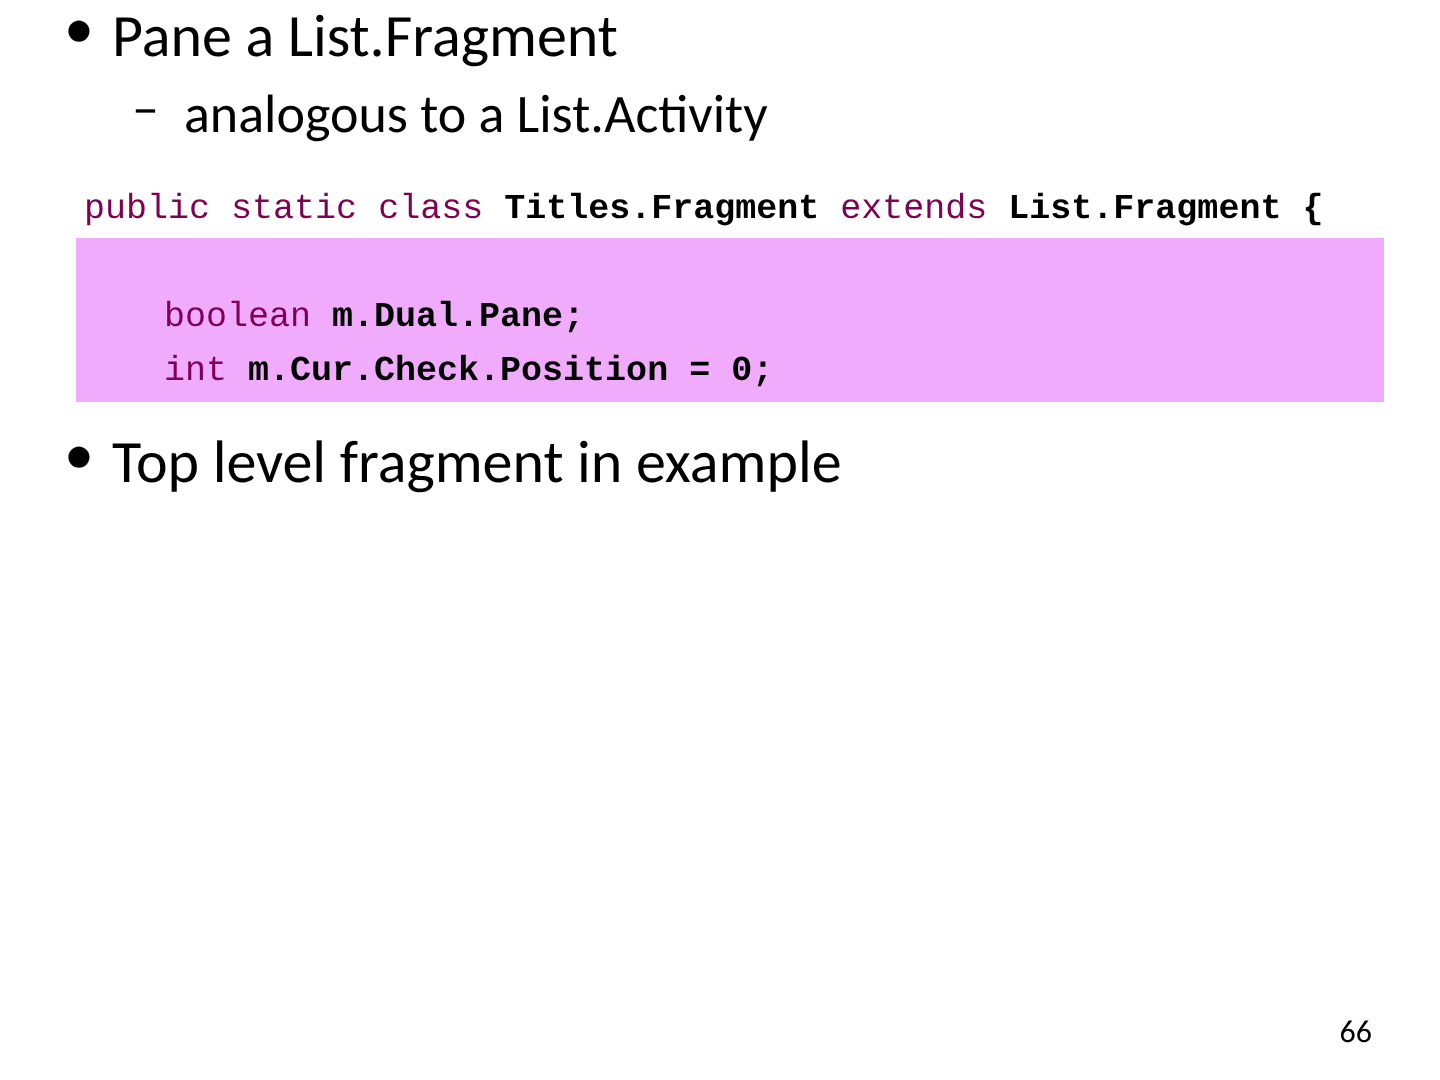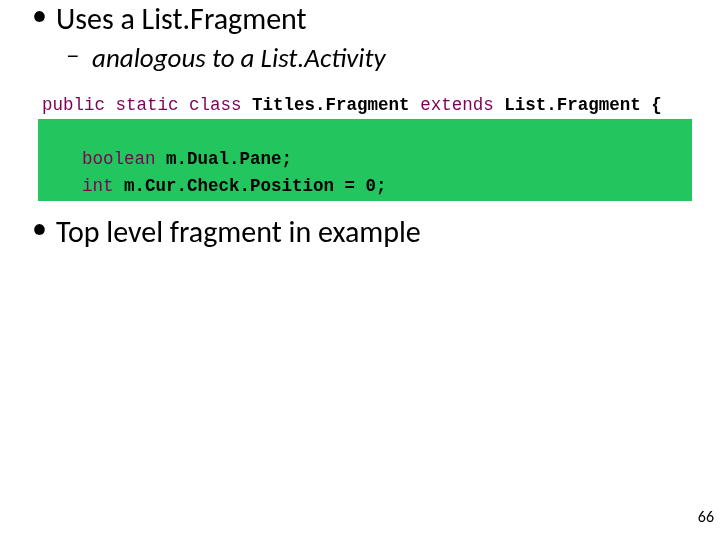--- a/index.html
+++ b/index.html
@@ -49,21 +49,20 @@
     left: 4px;
     top: 0;
     font-size: 30px;
     line-height: 1;
     color: #000;
   }
   ul.lvl2 {
     list-style: none;
     margin: 4px 0 0 0;
     padding: 0;
-    font-style: italic;
   }
   ul.lvl2 > li {
     font-size: 27px;
     color: #000;
     position: relative;
     padding-left: 30px;
     margin-left: 6px;
   }
   ul.lvl2 > li::before {
     content: "–";
@@ -80,45 +79,45 @@
     line-height: 1.55;
     margin: 14px 0 8px 0;
     padding: 4px 0 4px 10px;
     white-space: pre;
     font-weight: bold;
   }
   .code-block .row {
     padding: 0 4px;
   }
   .code-block .row.hl {
-    background: #22c55e;
+    background: #f0abfc;
   }
   .kw { color: #7f0055; font-weight: normal; }
   .plain { color: #000; margin-top: 36px; }
   .indent1 { padding-left: 40px; display: inline-block; }
   .second-bullet {
     margin-top: 110px;
   }
   .pagenum {
     position: absolute;
-    right: 6px;
+    right: 34px;
     bottom: 14px;
     font-size: 16px;
     color: #000;
   }
 </style>
 </head>
 <body>
 <div class="slide">
 
 
   <div class="body">
     <ul class="lvl1">
       <li>
-        <span>Uses a List.Fragment</span>
+        <span>Pane a List.Fragment</span>
         <ul class="lvl2">
           <li>
             <span>analogous to a List.Activity</span>
           </li>
         </ul>
       </li>
     </ul>
 
     <div class="code-block"><div class="row"><span class="kw">public</span><span class="plain"> </span><span class="kw">static</span><span class="plain"> </span><span class="kw">class</span><span class="plain"> </span><span class="plain">Titles.Fragment</span><span class="plain"> </span><span class="kw">extends</span><span class="plain"> </span><span class="plain">List.Fragment</span><span class="plain"> </span><span class="plain">{</span></div><div class="row hl"><span> </span></div><div class="row hl"><span class="indent1"><span class="kw">boolean</span><span class="plain"> </span><span class="plain">m.Dual.Pane</span><span class="plain">;</span></span></div><div class="row hl"><span class="indent1"><span class="kw">int</span><span class="plain"> </span><span class="plain">m.Cur.Check.Position</span><span class="plain"> = 0;</span></span></div></div>
 

